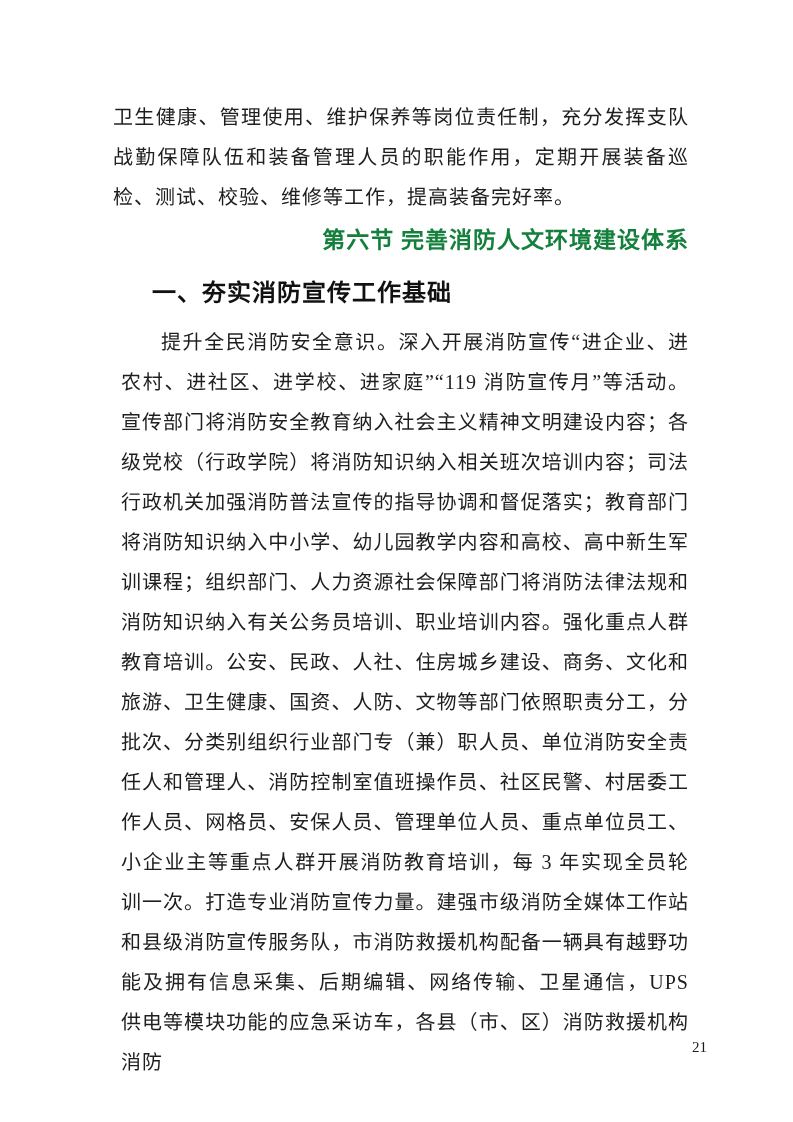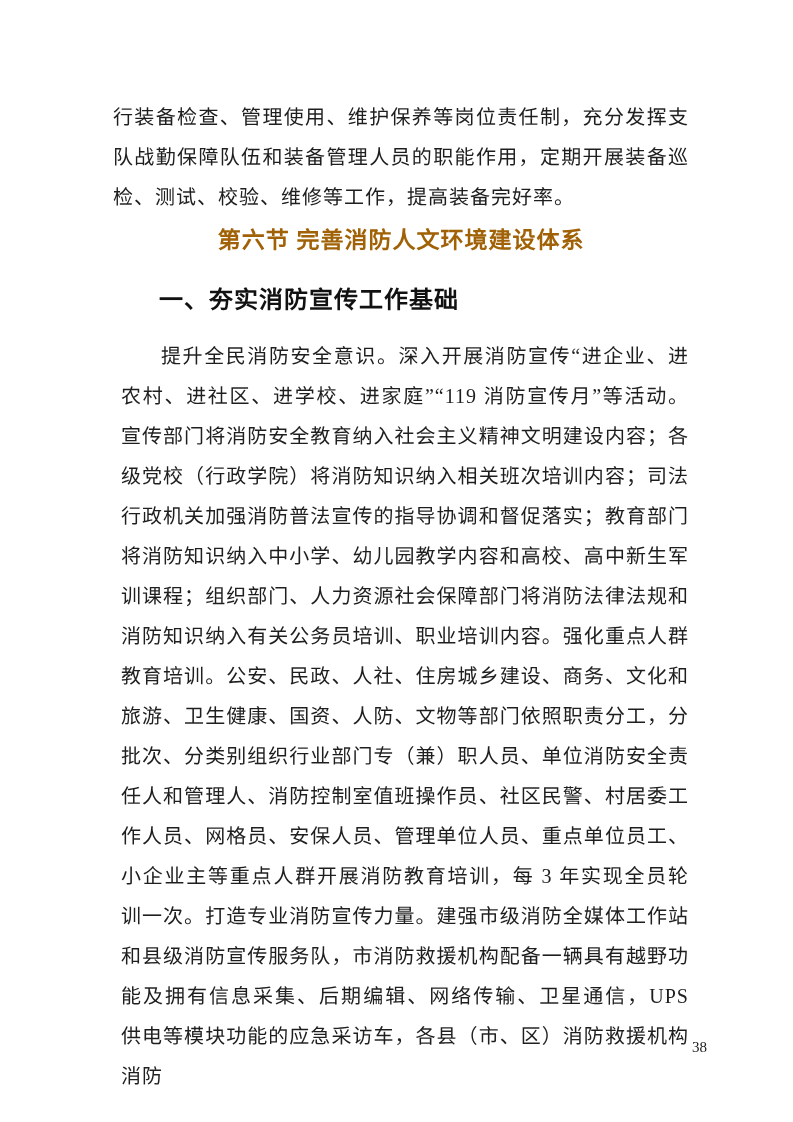--- a/index.html
+++ b/index.html
@@ -38,27 +38,27 @@
   }
   p.body-text.first-indent {
     text-indent: 2em;
     margin-left: 8px;
   }
   h1.section-heading {
     margin: 0;
     font-size: 23px;
     font-weight: bold;
     line-height: 47px;
-    text-align: center;
+    text-align: right;
     letter-spacing: 1px;
-    color: #a16207;
+    color: #15803d;
     font-family: "Liberation Serif", serif;
   }
   h2.sub-heading {
-    margin: 16px;
+    margin: 9px;
     padding-left: 30px;
     font-size: 24px;
     font-weight: bold;
     line-height: 40px;
     letter-spacing: 1px;
     color: #111111;
     font-family: "Liberation Sans", sans-serif;
   }
   .page-number {
     position: absolute;
@@ -68,19 +68,19 @@
     line-height: 18px;
     color: #1b1b1b;
     font-family: "Liberation Serif", serif;
   }
 </style>
 </head>
 <body>
 
 <div class="page">
   <div class="content">
-    <p class="body-text">行装备检查、管理使用、维护保养等岗位责任制，充分发挥支队战勤保障队伍和装备管理人员的职能作用，定期开展装备巡检、测试、校验、维修等工作，提高装备完好率。</p>
+    <p class="body-text">卫生健康、管理使用、维护保养等岗位责任制，充分发挥支队战勤保障队伍和装备管理人员的职能作用，定期开展装备巡检、测试、校验、维修等工作，提高装备完好率。</p>
     <h1 class="section-heading">第六节 完善消防人文环境建设体系</h1>
     <h2 class="sub-heading">一、夯实消防宣传工作基础</h2>
     <p class="body-text first-indent">提升全民消防安全意识。深入开展消防宣传“进企业、进农村、进社区、进学校、进家庭”“119 消防宣传月”等活动。宣传部门将消防安全教育纳入社会主义精神文明建设内容；各级党校（行政学院）将消防知识纳入相关班次培训内容；司法行政机关加强消防普法宣传的指导协调和督促落实；教育部门将消防知识纳入中小学、幼儿园教学内容和高校、高中新生军训课程；组织部门、人力资源社会保障部门将消防法律法规和消防知识纳入有关公务员培训、职业培训内容。强化重点人群教育培训。公安、民政、人社、住房城乡建设、商务、文化和旅游、卫生健康、国资、人防、文物等部门依照职责分工，分批次、分类别组织行业部门专（兼）职人员、单位消防安全责任人和管理人、消防控制室值班操作员、社区民警、村居委工作人员、网格员、安保人员、管理单位人员、重点单位员工、小企业主等重点人群开展消防教育培训，每 3 年实现全员轮训一次。打造专业消防宣传力量。建强市级消防全媒体工作站和县级消防宣传服务队，市消防救援机构配备一辆具有越野功能及拥有信息采集、后期编辑、网络传输、卫星通信，UPS 供电等模块功能的应急采访车，各县（市、区）消防救援机构消防</p>
   </div>
-  <div class="page-number">38</div>
+  <div class="page-number">21</div>
 </div>
 
 </body></html>

